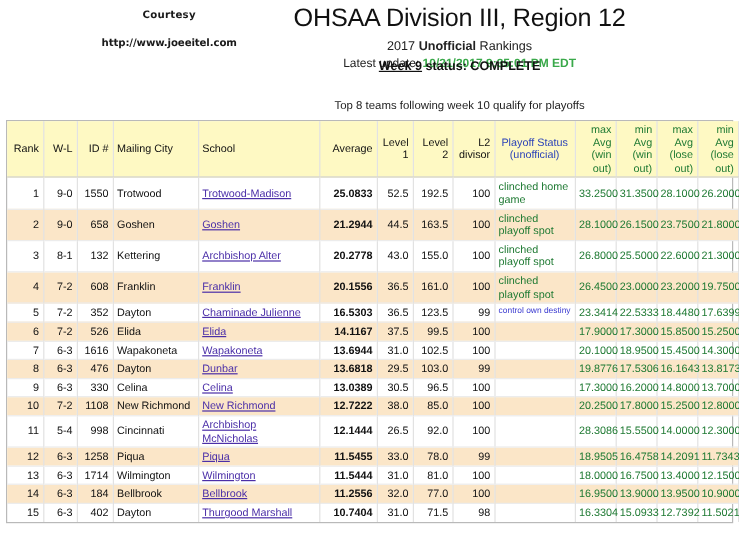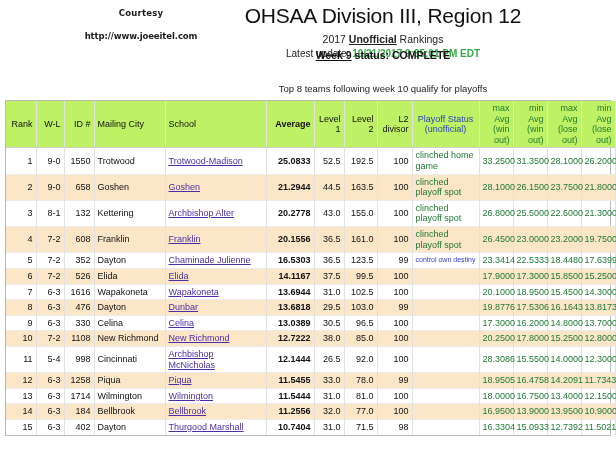--- a/index.html
+++ b/index.html
@@ -56,21 +56,20 @@
     color: #111;
     letter-spacing: -.2px;
   }
   .subtitle {
     margin-top: 5px;
     font-size: 10.5px;
     color: #222;
   }
   .subtitle .uo {
     font-weight: bold;
-    text-decoration: underline;
     text-align: right;
   }
   .updated {
     margin-top: 3px;
     font-size: 10px;
     color: #222;
   }
   .updated .stamp {
     color: #3aa94a;
     font-weight: bold;
@@ -115,21 +114,21 @@
     border-left: 1px solid #e2e2e2;
     padding: 2px 3px;
     vertical-align: middle;
     font-size: 9px;
     line-height: 1.18;
   }
   table.rank th:first-child, table.rank td:first-child {
     border-left: none;
   }
   thead th {
-    background: #bef264;
+    background: #fef9c3;
     border-bottom: 1px solid #cfcfcf;
     font-weight: normal;
     font-size: 9px;
     vertical-align: bottom;
     padding-bottom: 3px;
     height: 42px;
     color: #111;
   }
   th.green-head {
     color: #1f7a33;
@@ -231,21 +230,21 @@
         <col class="c-minl">
         <col class="c-l2f">
     </colgroup>
     <thead>
       <tr>
         <th style="text-align:right">Rank</th>
         <th style="text-align:right">W-L</th>
         <th style="text-align:right">ID #</th>
         <th style="text-align:left">Mailing City</th>
         <th style="text-align:left">School</th>
-        <th style="text-align:right;font-weight:bold">Average</th>
+        <th style="text-align:right;font-weight:normal">Average</th>
         <th style="text-align:right">
           <span>Level</span><br>
           <span>1</span>
         </th>
         <th style="text-align:right">
           <span>Level</span><br>
           <span>2</span>
         </th>
         <th style="text-align:right">
           <span>L2</span><br>

